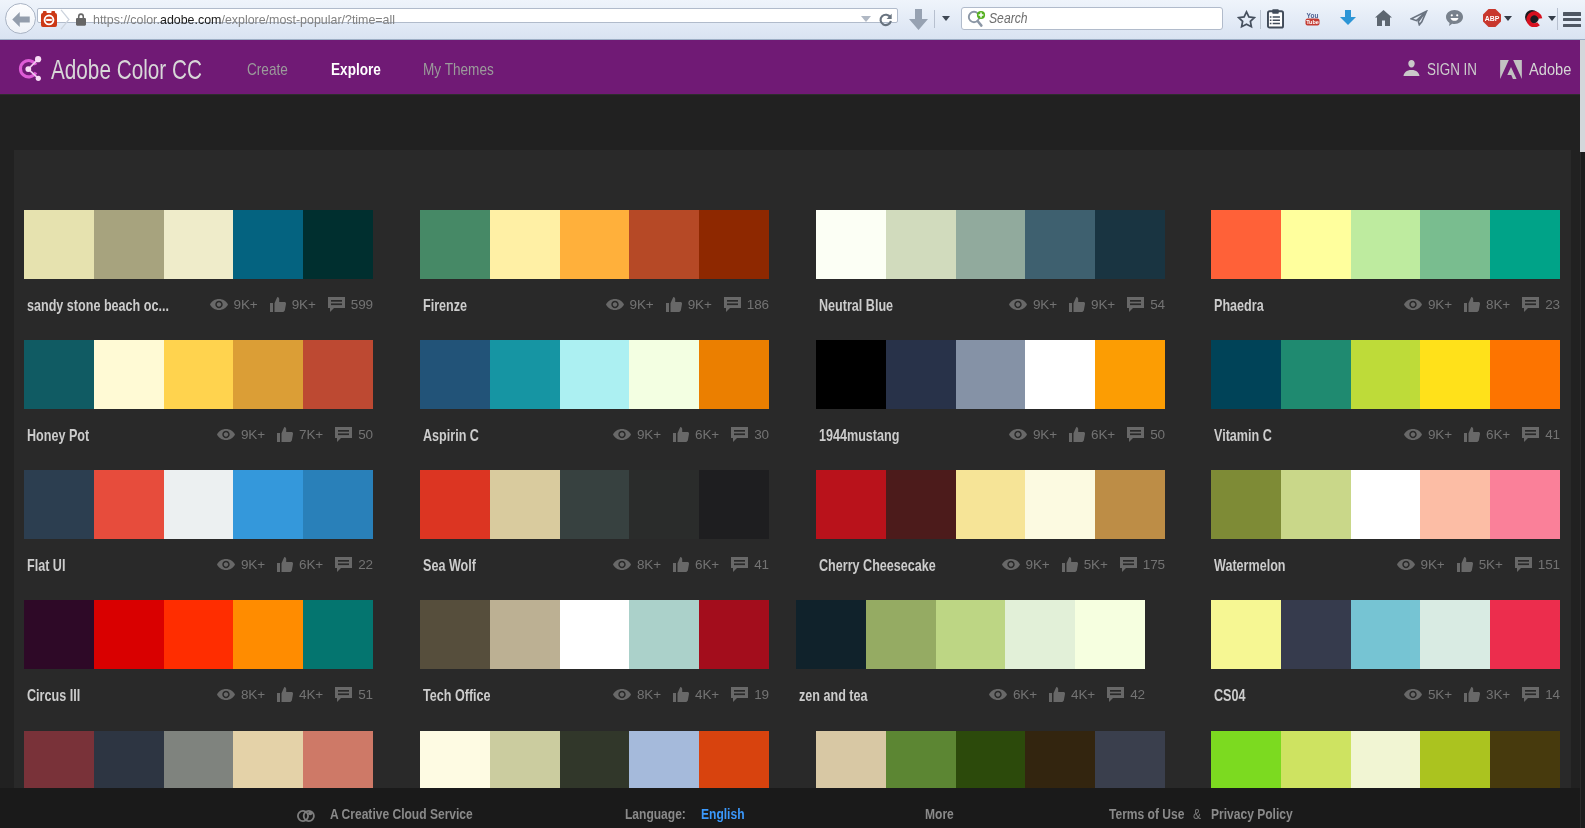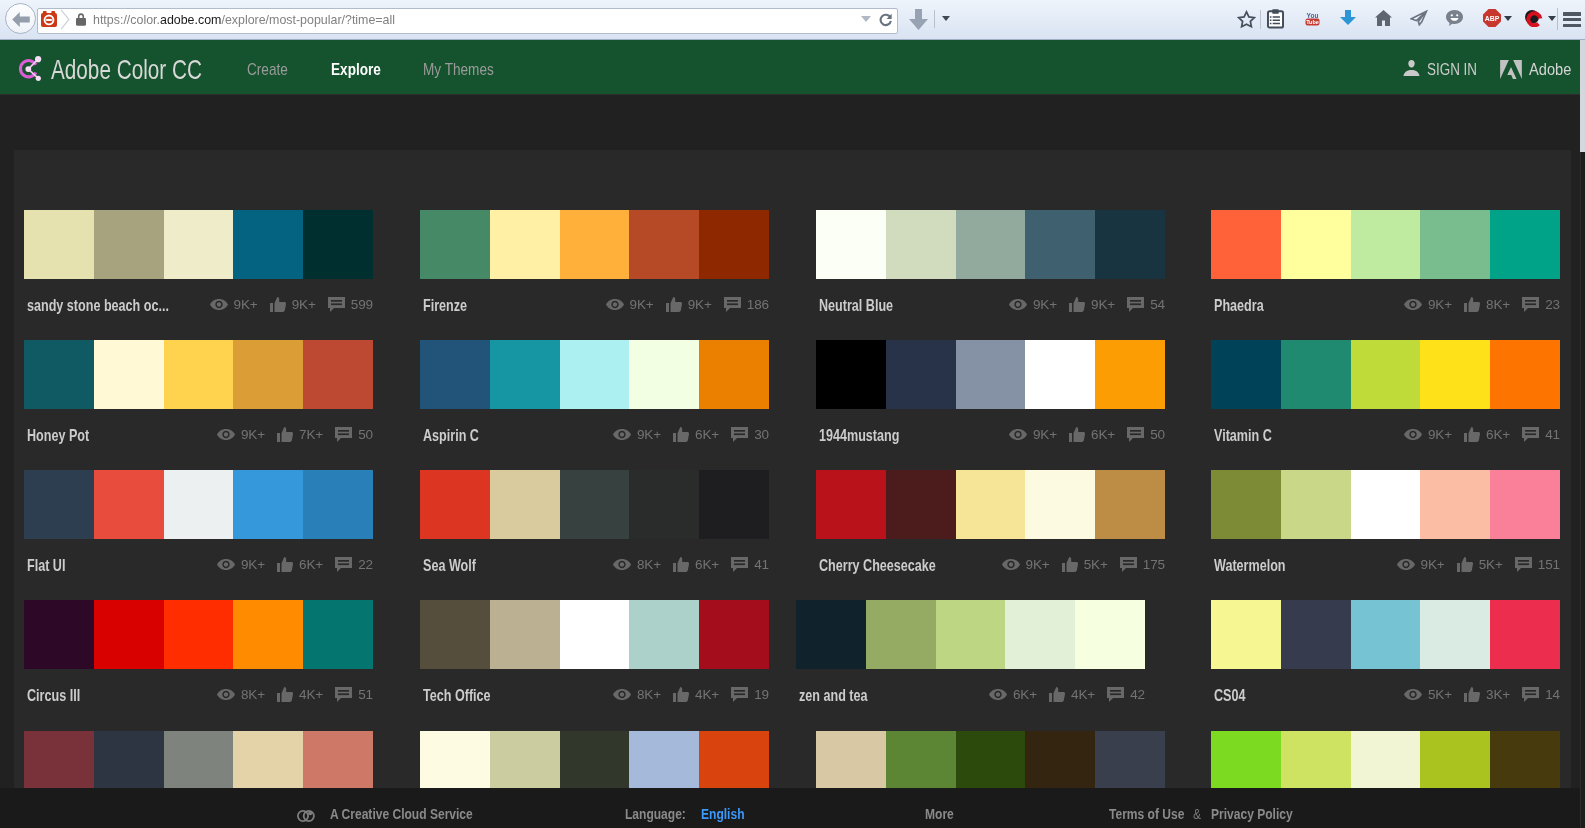--- a/index.html
+++ b/index.html
@@ -5,36 +5,36 @@
 html,body { width:1585px; height:828px; overflow:hidden; font-family:"Liberation Sans",sans-serif; }
 #page { position:relative; width:1585px; height:828px; background:#212121; }
 #inner { position:absolute; left:14px; top:150px; width:1557px; height:678px; background:#292929; }
 
 
 #chrome { position:absolute; left:0; top:0; width:1585px; height:40px;
   background:linear-gradient(#eff4fb,#d9e3f2); border-bottom:1px solid #9daec5; }
 #backbtn { position:absolute; left:5px; top:3px; width:31px; height:31px; border-radius:50%;
   background:linear-gradient(#fdfdfe,#eef2f8); border:1px solid #aab4c4; }
 #backbtn svg { position:absolute; left:6px; top:8px; }
-#urlbar { position:absolute; left:37px; top:8px; width:861px; height:26px; background:#fff;
+#urlbar { position:absolute; left:37px; top:8px; width:861px; height:15px; background:#fff;
   border:1px solid #b1bbcb; border-radius:2px; }
 #addon1 { position:absolute; left:3px; top:2px; width:16px; height:16px; }
 #chev { position:absolute; left:21px; top:0; width:12px; height:21px; }
 #lock { position:absolute; left:38px; top:4px; }
 #urltext { position:absolute; left:55px; top:3px; font-size:13.5px; color:#808080; white-space:nowrap; transform:scaleX(0.92); transform-origin:left top; }
 #urltext b { color:#1a1a1a; font-weight:normal; }
 #urldrop { position:absolute; right:26px; top:7px; width:0; height:0; border-left:5px solid transparent; border-right:5px solid transparent; border-top:6px solid #b0b8c4; }
 #searchbox { position:absolute; left:961px; top:7px; width:262px; height:23px; background:#fff; border:1px solid #b1bbcb; border-radius:3px; }
 #searchbox .ph { position:absolute; left:27px; top:2px; font-style:italic; font-size:14.5px; color:#6e6e6e; transform:scaleX(0.84); transform-origin:left top; }
 .cicon { position:absolute; top:8px; }
 #hamb { position:absolute; left:1563px; top:12px; width:18px; height:16px; }
 #hamb div { height:3.6px; background:#4f5763; margin-bottom:2.2px; border-radius:0.5px; }
 
 
-#hdr { position:absolute; left:0; top:40px; width:1585px; height:55px; background:#14532d; border-bottom:1px solid #2d2d2d; }
+#hdr { position:absolute; left:0; top:40px; width:1585px; height:55px; background:#701a75; border-bottom:1px solid #2d2d2d; }
 #logo { position:absolute; left:15px; top:15px; }
 #brand { position:absolute; left:51px; top:14px; font-size:28px; color:#d8d8d8; transform:scaleX(0.74); transform-origin:left top; white-space:nowrap; }
 .nav { position:absolute; top:20px; font-size:17px; color:#9b9b9b; transform:scaleX(0.8); transform-origin:left top; white-space:nowrap; }
 #nav1 { left:247px; }
 #nav2 { left:331px; color:#ffffff; font-weight:bold; }
 #nav3 { left:423px; }
 #signico { position:absolute; left:1403px; top:20px; }
 #signin { position:absolute; left:1427px; top:21px; font-size:16px; color:#cccccc; transform:scaleX(0.84); transform-origin:left top; white-space:nowrap; }
 #adobeico { position:absolute; left:1500px; top:20px; }
 #adobetxt { position:absolute; left:1529px; top:20px; font-size:17px; color:#d5d5d5; transform:scaleX(0.86); transform-origin:left top; }
@@ -516,20 +516,29 @@
     <div id="backbtn">
         <svg width="18" height="15" viewBox="0 0 21 18">
           <path fill="#939dac" d="M9 0v5.5h12v7H9V18L0 9z"></path>
         </svg>
       </div>
     <svg class="cicon" style="left:909px;top:9px" width="19" height="22" viewBox="0 0 19 22">
         <path fill="#97a2b2" d="M6 0h7v10h6l-9.5 11L0 10h6z"></path>
       </svg>
     <div class="cicon" style="left:934px;top:10px;width:1px;height:18px;background:#b7c0cf"></div>
     <div class="cicon" style="left:942px;top:16px;width:0;height:0;border-left:4.5px solid transparent;border-right:4.5px solid transparent;border-top:5.5px solid #3f4854"></div>
+    <div id="searchbox">
+      <svg style="position:absolute;left:5px;top:2px" width="20" height="19" viewBox="0 0 20 19">
+          <circle cx="7" cy="7" r="5.2" fill="none" stroke="#8b96a5" stroke-width="1.9"></circle>
+          <line x1="10.8" y1="11.2" x2="14.4" y2="15.6" stroke="#8b96a5" stroke-width="2.5" stroke-linecap="round"></line>
+          <circle cx="14" cy="5" r="4.1" fill="#55b01f"></circle>
+          <path stroke="#fff" stroke-width="1.5" d="M14 2.6v4.8M11.6 5h4.8"></path>
+        </svg>
+      <div class="ph">Search</div>
+    </div>
     <svg class="cicon" style="left:1237px;top:10px" width="19" height="19" viewBox="0 0 23 22">
         <path fill="none" stroke="#46505e" stroke-width="2.1" d="M11.5 1.8l2.9 6 6.6.9-4.8 4.6 1.2 6.5-5.9-3.1-5.9 3.1 1.2-6.5L2 8.7l6.6-.9z"></path>
       </svg>
     <div class="cicon" style="left:1260px;top:10px;width:1px;height:19px;background:#bac3d0"></div>
     <svg class="cicon" style="left:1267px;top:9px" width="17" height="20" viewBox="0 0 21 24">
         <rect x="1.2" y="2.5" width="18.6" height="20" rx="2" fill="#fff" stroke="#414b59" stroke-width="2.4"></rect>
         <rect x="6.5" y="0" width="8" height="5.5" rx="1" fill="#414b59"></rect>
         <path stroke="#414b59" stroke-width="2" d="M7 9.5h9M7 13.5h9M7 17.5h9"></path>
         <path fill="#414b59" d="M3.5 8.5h2v2h-2zM3.5 12.5h2v2h-2zM3.5 16.5h2v2h-2z"></path>
       </svg>

